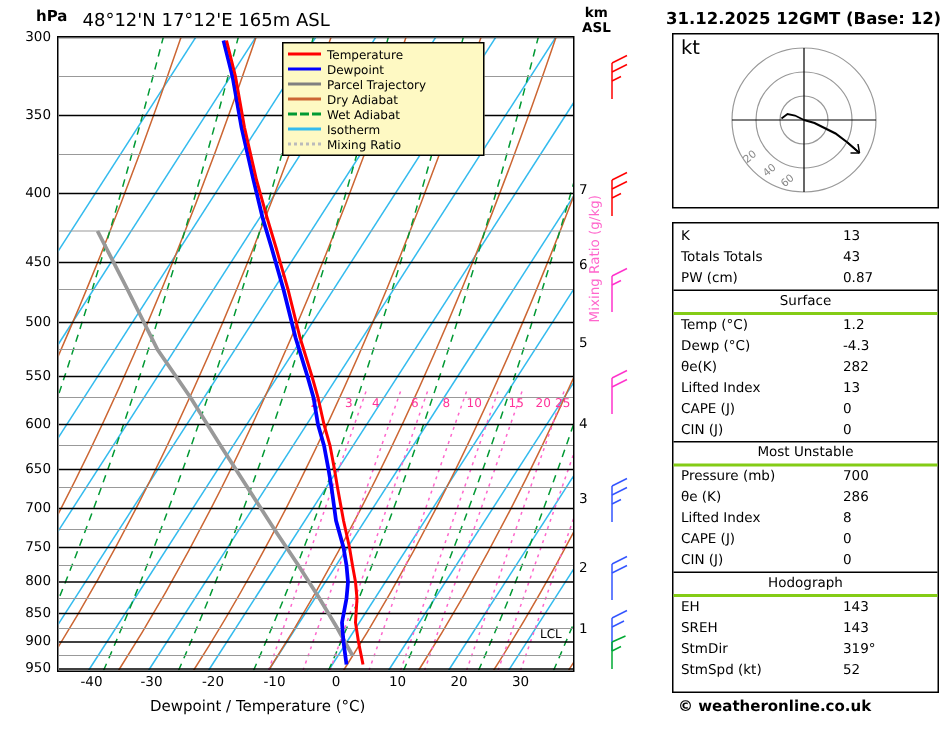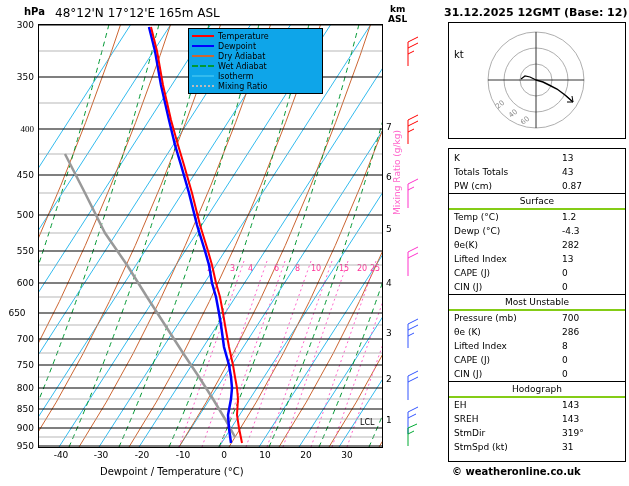--- a/index.html
+++ b/index.html
@@ -17,36 +17,36 @@
   #km-label{left:388px;top:4px;font-size:9px;font-weight:bold;line-height:10px;text-align:center;}
 
   #plot{left:38px;top:24px;width:345px;height:424px;border:1px solid #000;box-sizing:border-box;background:#fff;overflow:hidden;}
   #plot svg{display:block;}
 
   .ytick{position:absolute;font-size:9px;color:#000;text-align:right;width:34px;}
   .xtick{position:absolute;font-size:9px;color:#000;text-align:center;width:30px;top:450px;margin-left:22px;}
   #xaxis-title{left:100px;top:466px;font-size:10px;}
 
   
-  #legend{left:188px;top:28px;width:135px;background:#0ea5e9;border:1px solid #000;padding:2px 3px;box-sizing:border-box;}
+  #legend{left:188px;top:28px;width:135px;background:#fef9c3;border:1px solid #000;padding:2px 3px;box-sizing:border-box;}
   #legend .row{display:flex;align-items:center;height:10px;}
   #legend .sw{width:22px;height:0;border-top-width:2px;border-top-style:solid;margin-right:4px;}
   #legend .txt{font-size:8px;color:#000;}
 
   
   .kmtick{position:absolute;font-size:9px;color:#000;left:386px;}
 
   
   #mixratio-label{left:392px;top:215px;font-size:9px;color:#ff66cc;transform:rotate(-90deg);transform-origin:left top;white-space:nowrap;}
 
   
   #barbs{left:400px;top:24px;width:20px;height:424px;}
   #date-title{left:444px;top:6px;font-size:11px;font-weight:bold;}
   #hodo-box{left:448px;top:22px;width:176px;height:115px;border:1px solid #000;background:#fff;}
-  #hodo-kt{left:454px;top:25px;font-size:10px;margin-top:24px;}
+  #hodo-kt{left:454px;top:25px;font-size:13px;}
 
   #table-box{left:448px;top:148px;width:176px;height:312px;border:1px solid #000;background:#fff;font-size:9px;}
   .trow{display:flex;justify-content:space-between;padding:0 5px;height:14px;line-height:14px;}
   .trow .k{white-space:nowrap;}
   .trow .v{white-space:nowrap;}
   .thead{text-align:center;height:14px;line-height:14px;border-top:1px solid #000;border-bottom:2px solid #84cc16;}
   #credit{left:452px;top:466px;font-size:10px;font-weight:bold;color:#000;}
 </style>
 </head>
 <body>
@@ -170,26 +170,26 @@
 
           <polyline fill="none" stroke="#0000ff" stroke-width="2.5" points="192,418 190,403 189,390 192,374 193,363 192,352 190,340 185,322 182,300 180,288 177,272 173,258 170,240 166,226 158,200 150,168 142,140 136,120 130,95 122,60 116,26 110,2"></polyline>
 
           <polyline fill="none" stroke="#ff0000" stroke-width="2" points="203,418 200,403 198,390 199,374 198,363 196,352 194,340 190,322 186,300 184,288 181,272 177,258 173,240 169,226 161,200 153,168 145,140 139,120 132,95 124,60 118,26 112,2"></polyline>
         </g>
       </svg>
     </div>
 
     <div class="ytick" style="left:0px;top:20px;">300</div>
     <div class="ytick" style="left:0px;top:72px;">350</div>
-    <div class="ytick" style="left:0px;top:124px;font-family:Liberation Serif, serif;">400</div>
+    <div class="ytick" style="left:0px;top:124px;">400</div>
     <div class="ytick" style="left:0px;top:170px;">450</div>
     <div class="ytick" style="left:0px;top:210px;">500</div>
     <div class="ytick" style="left:0px;top:246px;">550</div>
     <div class="ytick" style="left:0px;top:278px;">600</div>
-    <div class="ytick" style="left:0px;top:308px;text-align:center;">650</div>
+    <div class="ytick" style="left:0px;top:308px;">650</div>
     <div class="ytick" style="left:0px;top:334px;">700</div>
     <div class="ytick" style="left:0px;top:360px;">750</div>
     <div class="ytick" style="left:0px;top:383px;">800</div>
     <div class="ytick" style="left:0px;top:404px;">850</div>
     <div class="ytick" style="left:0px;top:423px;">900</div>
     <div class="ytick" style="left:0px;top:441px;">950</div>
 
     <div class="xtick" style="left:24px;">-40</div>
     <div class="xtick" style="left:64px;">-30</div>
     <div class="xtick" style="left:105px;">-20</div>
@@ -214,20 +214,24 @@
     <div class="abs" id="mixratio-label">Mixing Ratio (g/kg)</div>
 
     <div class="abs" id="legend">
       <div class="row">
         <span class="sw" style="border-top-color:#ff0000"></span>
         <span class="txt">Temperature</span>
       </div>
       <div class="row">
         <span class="sw" style="border-top-color:#0000ff"></span>
         <span class="txt">Dewpoint</span>
+      </div>
+      <div class="row">
+        <span class="sw" style="border-top-color:#808080"></span>
+        <span class="txt">Parcel Trajectory</span>
       </div>
       <div class="row">
         <span class="sw" style="border-top-color:#cc6633"></span>
         <span class="txt">Dry Adiabat</span>
       </div>
       <div class="row">
         <span class="sw" style="border-top-color:#009933;border-top-style:dashed"></span>
         <span class="txt">Wet Adiabat</span>
       </div>
       <div class="row">
@@ -380,18 +384,18 @@
     <div class="trow">
       <span class="k">SREH</span>
       <span class="v" style="width:58px;">143</span>
     </div>
     <div class="trow">
       <span class="k">StmDir</span>
       <span class="v" style="width:58px;">319°</span>
     </div>
     <div class="trow">
       <span class="k">StmSpd (kt)</span>
-      <span class="v" style="width:58px;">31</span>
+      <span class="v" style="width:58px;">52</span>
     </div>
   </div>
 
   <div class="abs" id="credit">© weatheronline.co.uk</div>
 </div>
 
 </body></html>

